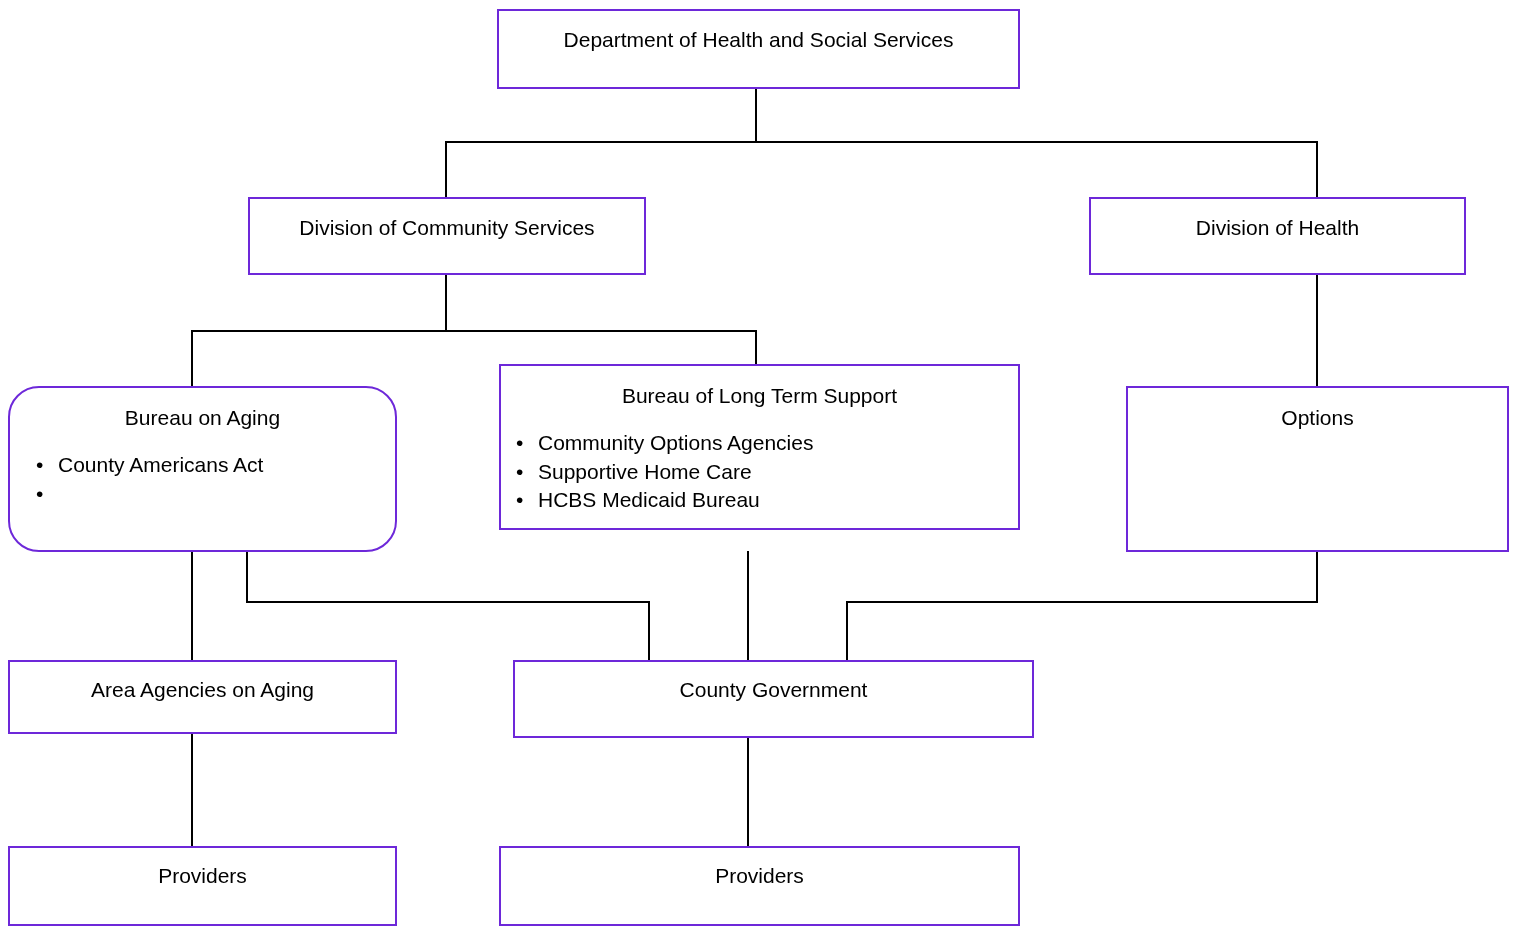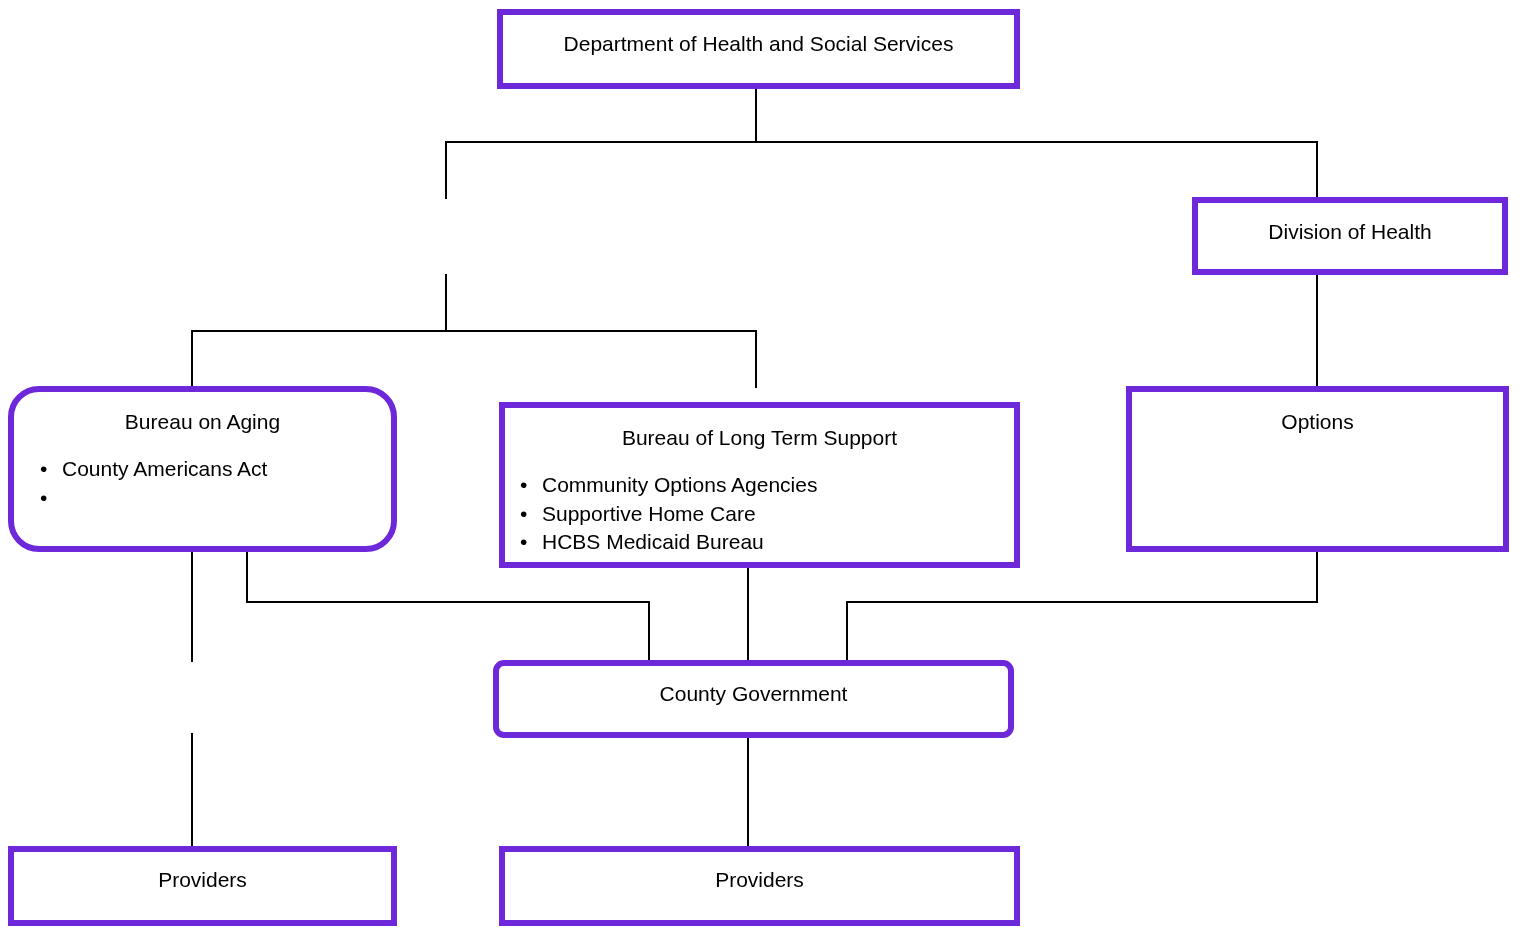--- a/index.html
+++ b/index.html
@@ -12,21 +12,21 @@
     position: relative;
     width: 1519px;
     height: 934px;
     background: #ffffff;
     font-family: "Liberation Sans", sans-serif;
     overflow: hidden;
   }
   .node {
     position: absolute;
     box-sizing: border-box;
-    border: 6px solid #6d28d9;
+    border: 2px solid #6d28d9;
     background: #ffffff;
     z-index: 2;
   }
   .node-title {
     text-align: center;
     font-size: 21px;
     color: #000000;
     line-height: 1.1;
     white-space: nowrap;
   }
@@ -94,39 +94,42 @@
   <div class="connector v" style="left:846px; top:601px; height:61px;"></div>
 
   <div class="connector v" style="left:191px; top:733px; height:115px;"></div>
 
   <div class="connector v" style="left:747px; top:737px; height:111px;"></div>
 
   <div class="node" style="left:497px; top:9px; width:523px; height:80px;">
     <div class="node-title" style="margin-top:17px;">Department of Health and Social Services</div>
   </div>
 
+  <div class="node" style="left:248px; top:197px; width:398px; height:78px;">
+    <div class="node-title" style="margin-top:17px;">Division of Community Services</div>
+  </div>
 
-  <div class="node" style="left:1192px; top:197px; width:316px; height:78px;">
+  <div class="node" style="left:1089px; top:197px; width:377px; height:78px;">
     <div class="node-title" style="margin-top:17px;">Division of Health</div>
   </div>
 
   <div class="node" style="left:8px; top:386px; width:389px; height:166px;border-radius:31px;">
     <div class="node-title" style="margin-top:18px;">Bureau on Aging</div>
     <ul class="node-bullets" style="margin-top:22px; padding-left:22px;">
       <li>
         <span class="bullet-dot">•</span>
         <span>County Americans Act</span>
       </li>
       <li>
         <span class="bullet-dot">•</span>
       </li>
     </ul>
   </div>
 
-  <div class="node" style="left:499px; top:402px; width:521px; height:166px;">
+  <div class="node" style="left:499px; top:364px; width:521px; height:166px;">
     <div class="node-title" style="margin-top:18px;">Bureau of Long Term Support</div>
     <ul class="node-bullets" style="margin-top:22px; padding-left:11px;">
       <li>
         <span class="bullet-dot">•</span>
         <span>Community Options Agencies</span>
       </li>
       <li>
         <span class="bullet-dot">•</span>
         <span>Supportive Home Care</span>
       </li>
@@ -134,22 +137,25 @@
         <span class="bullet-dot">•</span>
         <span>HCBS Medicaid Bureau</span>
       </li>
     </ul>
   </div>
 
   <div class="node" style="left:1126px; top:386px; width:383px; height:166px;">
     <div class="node-title" style="margin-top:18px;">Options</div>
   </div>
 
+  <div class="node" style="left:8px; top:660px; width:389px; height:74px;">
+    <div class="node-title" style="margin-top:16px;">Area Agencies on Aging</div>
+  </div>
 
-  <div class="node" style="left:493px; top:660px; width:521px; height:78px;border-radius:11px;">
+  <div class="node" style="left:513px; top:660px; width:521px; height:78px;">
     <div class="node-title" style="margin-top:16px;">County Government</div>
   </div>
 
   <div class="node" style="left:8px; top:846px; width:389px; height:80px;">
     <div class="node-title" style="margin-top:16px;">Providers</div>
   </div>
 
   <div class="node" style="left:499px; top:846px; width:521px; height:80px;">
     <div class="node-title" style="margin-top:16px;">Providers</div>
   </div>

